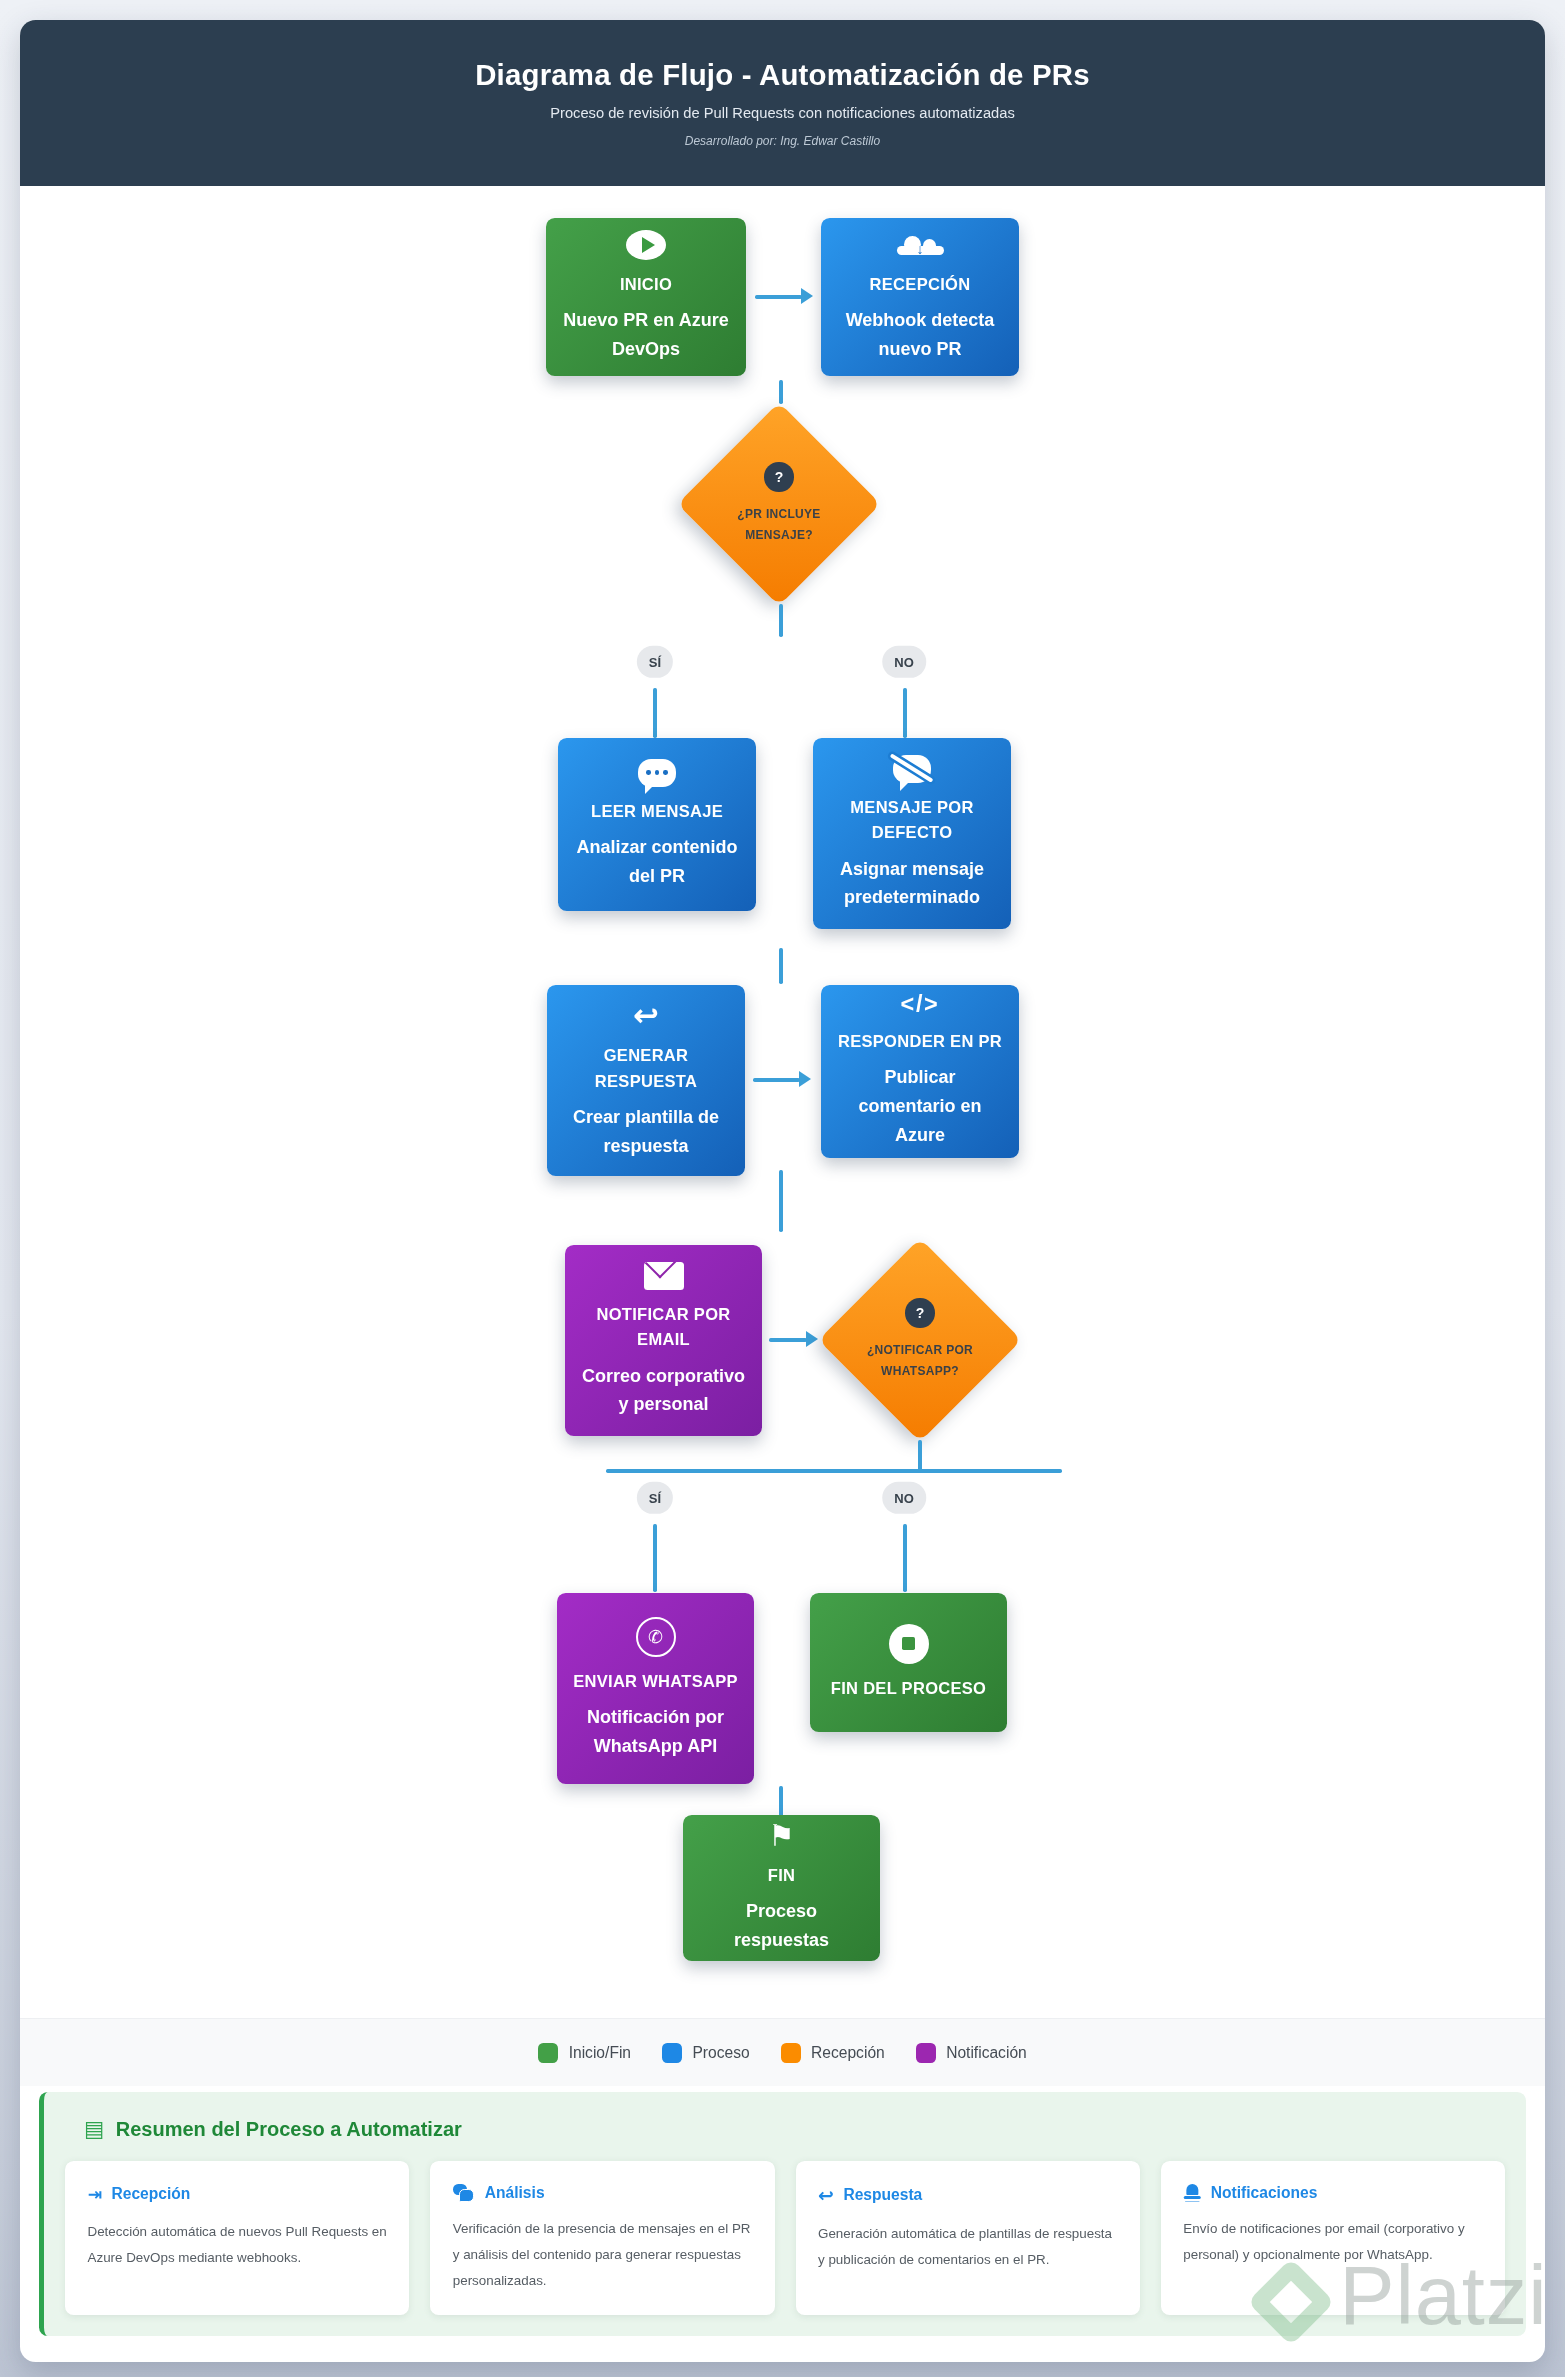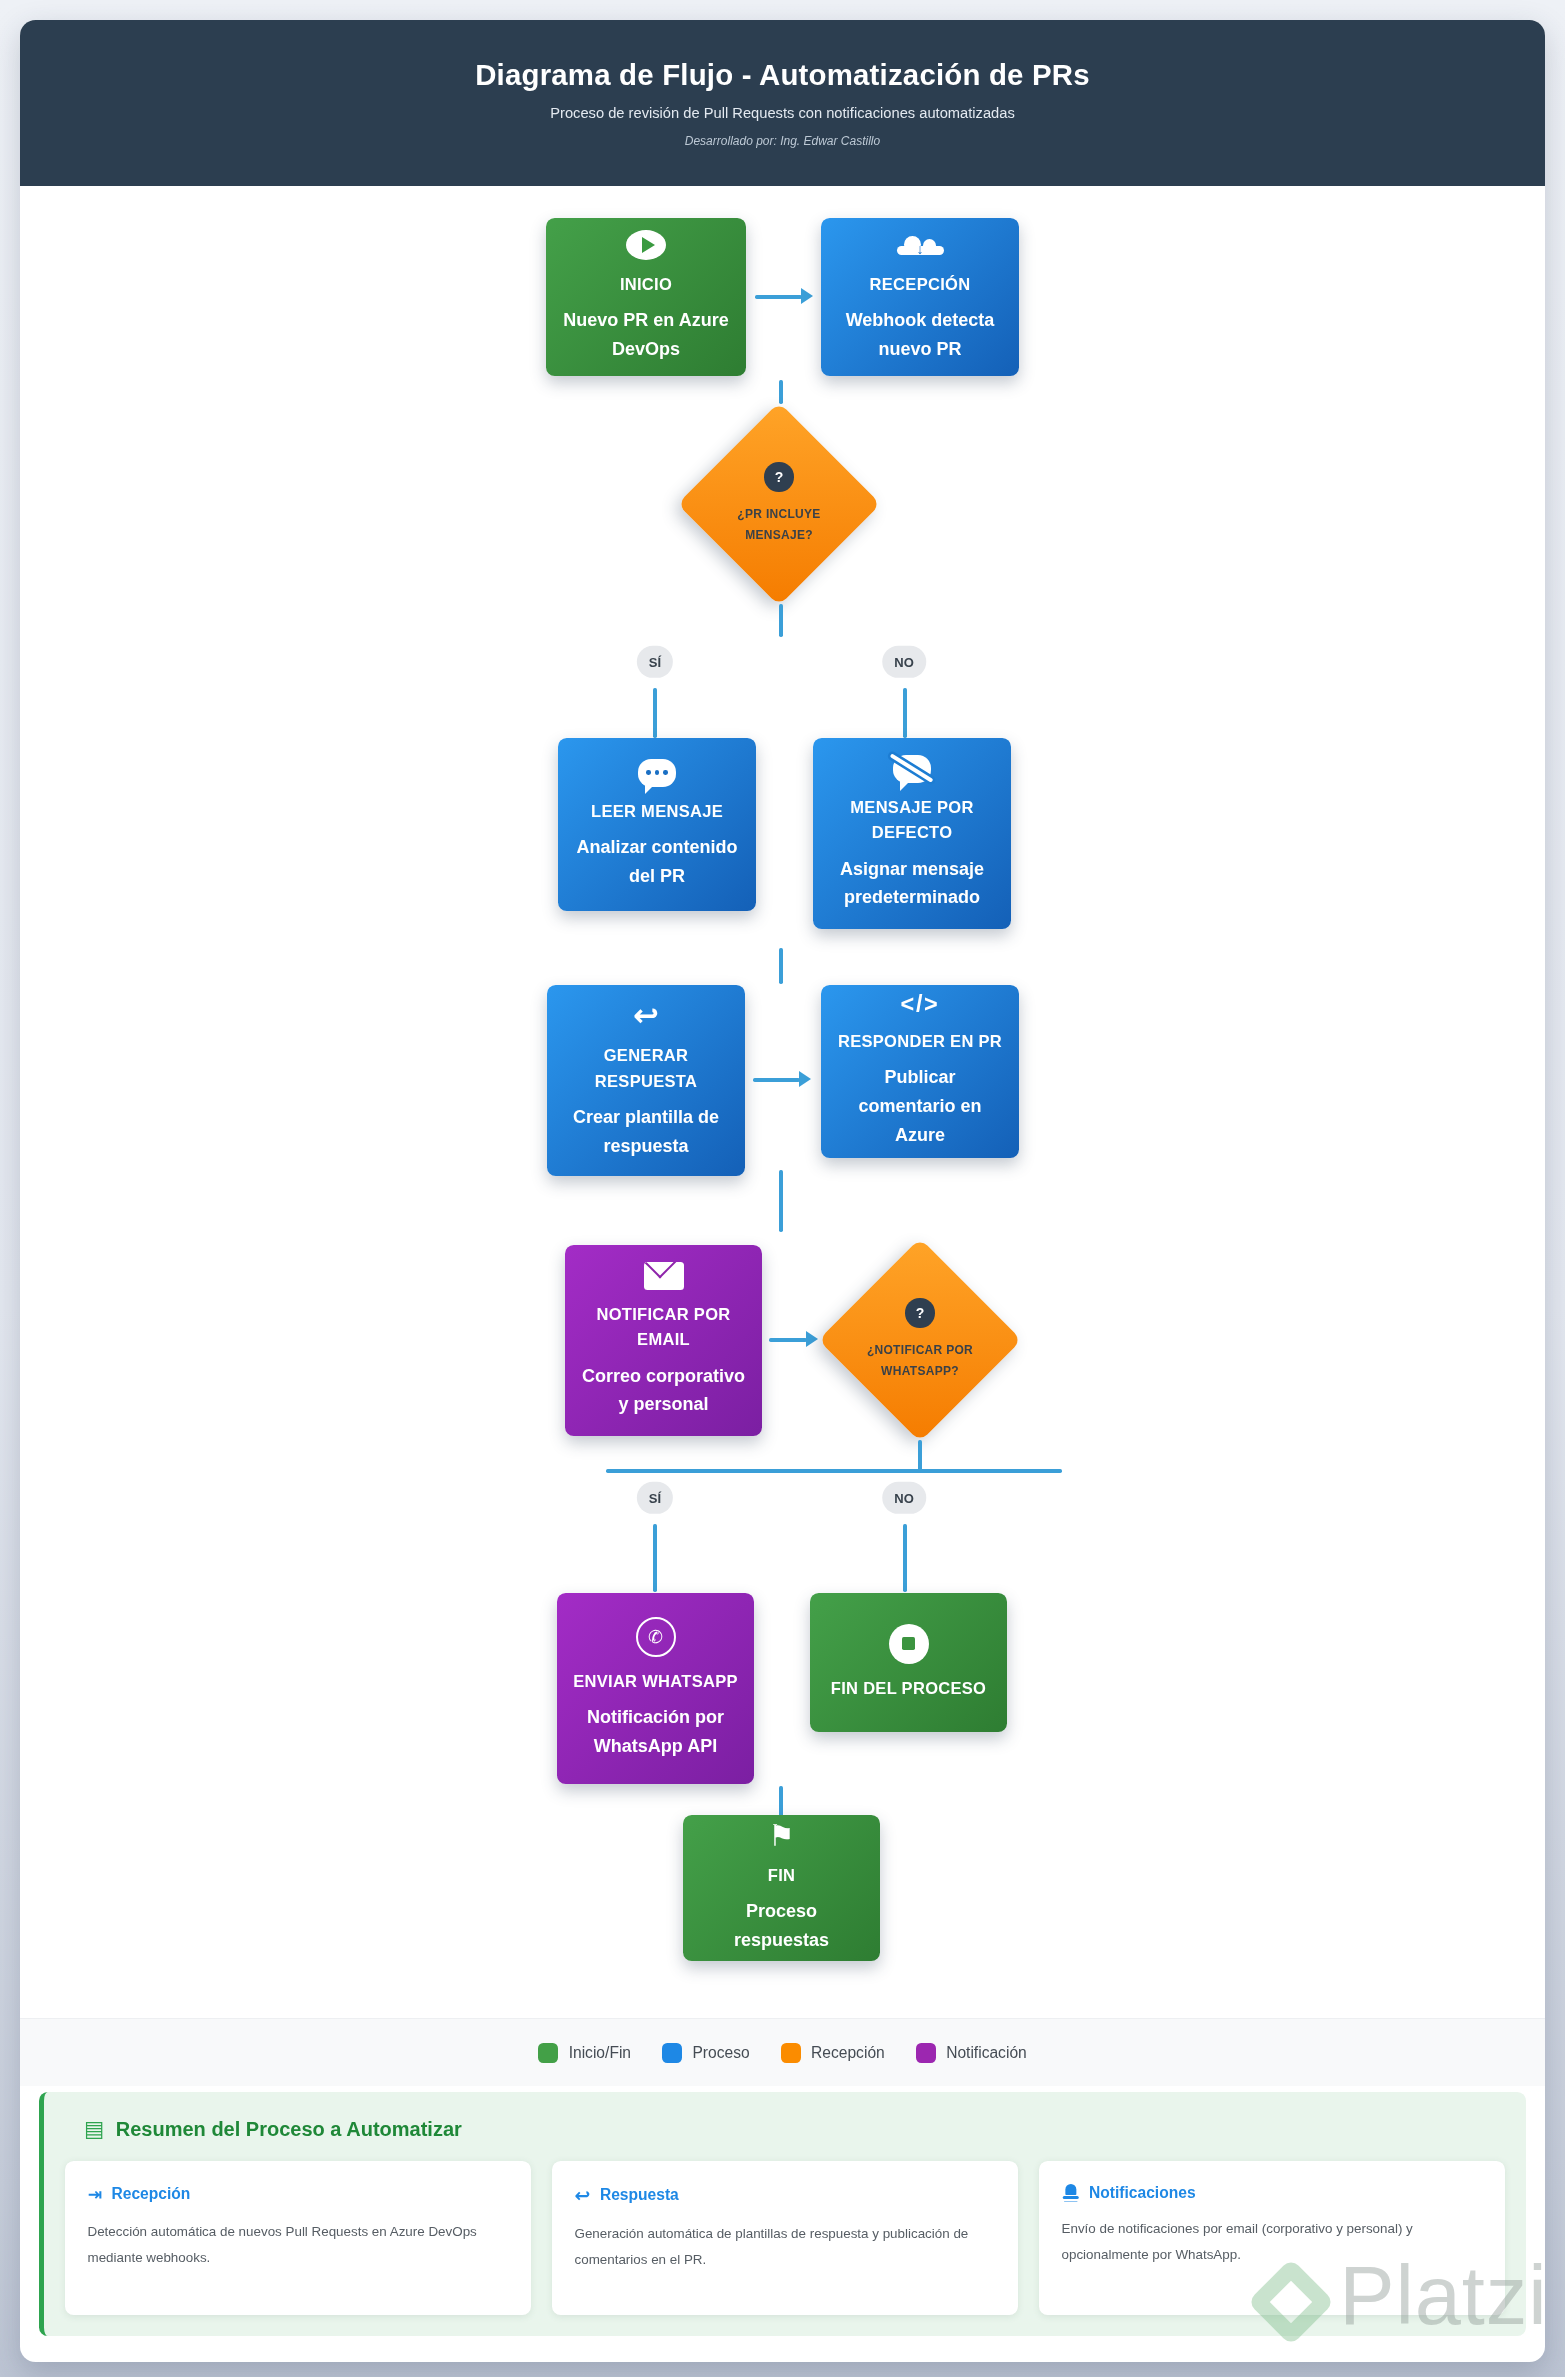--- a/index.html
+++ b/index.html
@@ -306,20 +306,27 @@
     <div class="summary-cards">
 
       <div class="s-card">
         <div class="s-card-head">
           <span class="ic-blue" style="font-size:17.3px;">⇥</span>
           <span>Recepción</span>
         </div>
         <div class="s-card-text">Detección automática de nuevos Pull Requests en Azure DevOps mediante webhooks.</div>
       </div>
 
+      <div class="s-card">
+        <div class="s-card-head">
+          <span class="i-comments"></span>
+          <span>Análisis</span>
+        </div>
+        <div class="s-card-text">Verificación de la presencia de mensajes en el PR y análisis del contenido para generar respuestas personalizadas.</div>
+      </div>
 
       <div class="s-card">
         <div class="s-card-head">
           <span class="ic-blue" style="font-size:19px;">↩</span>
           <span>Respuesta</span>
         </div>
         <div class="s-card-text">Generación automática de plantillas de respuesta y publicación de comentarios en el PR.</div>
       </div>
 
       <div class="s-card">

